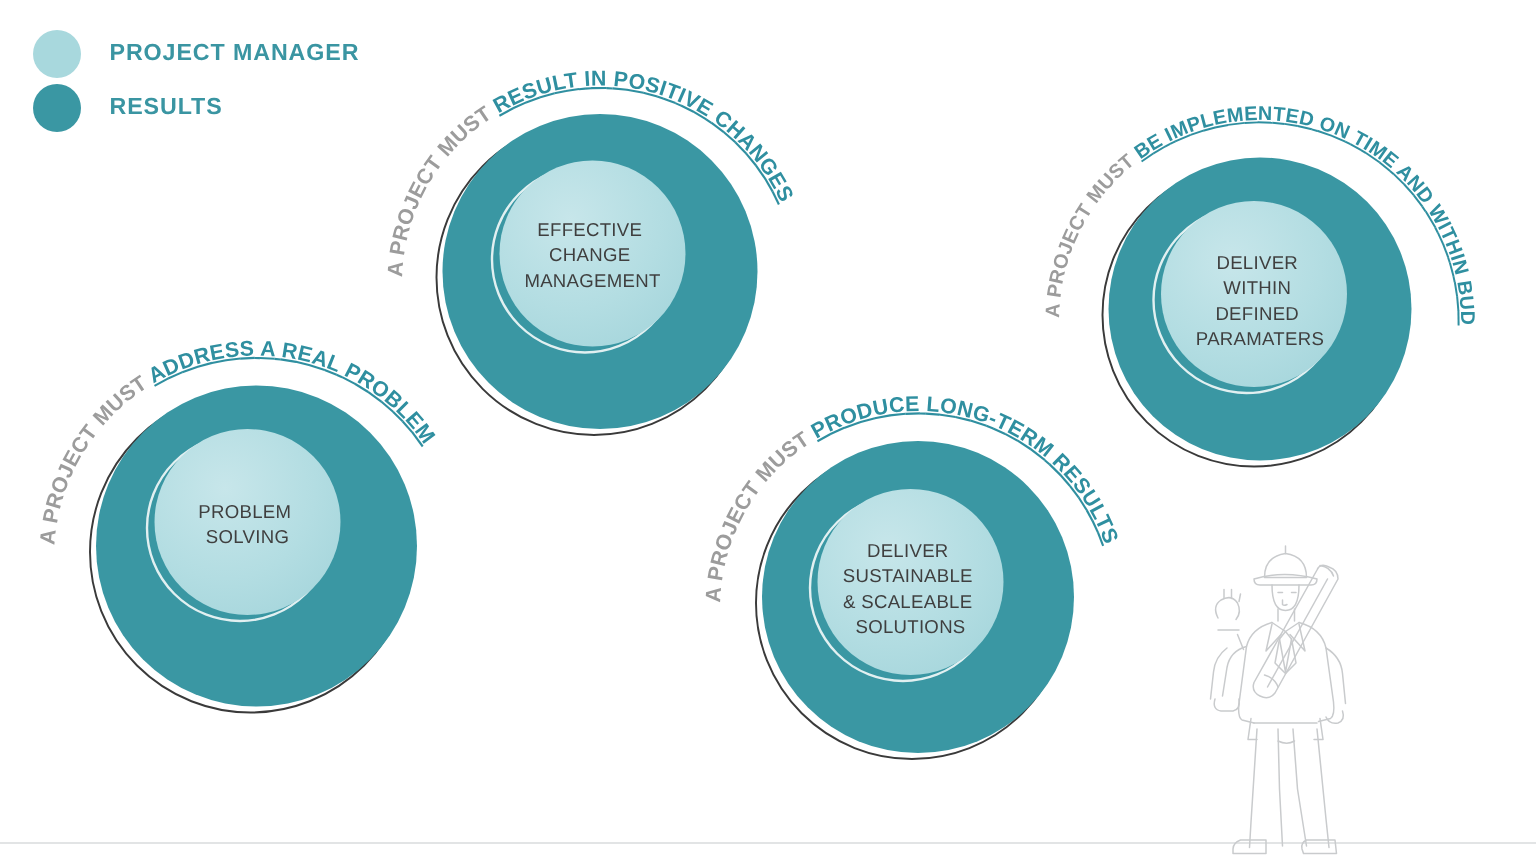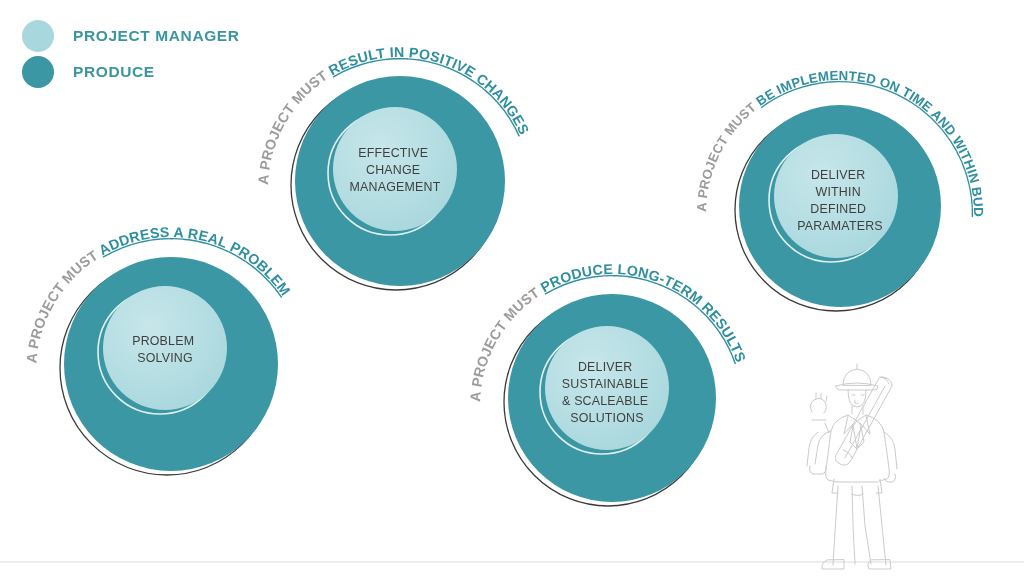--- a/index.html
+++ b/index.html
@@ -36,21 +36,21 @@
 
 <div id="stage">
 
   <div class="legend">
     <div class="legend-row" style="left:22px;top:20px;">
       <span class="legend-dot" style="width:32px;height:32px;background:#a8d8dd;"></span>
       <span class="legend-label">PROJECT MANAGER</span>
     </div>
     <div class="legend-row" style="left:22px;top:56px;">
       <span class="legend-dot" style="width:32px;height:32px;background:#3a97a3;"></span>
-      <span class="legend-label">PRODUCE</span>
+      <span class="legend-label">RESULTS</span>
     </div>
   </div>
 
   <svg class="layer" viewBox="0 0 1024 577">
     <defs>
 
       <path id="arcP1" d="M 36,372 A 135,135 0 0 1 306,372" fill="none"></path>
       <path id="arcP2" d="M 268,189 A 132,132 0 0 1 532,189" fill="none"></path>
       <path id="arcP3" d="M 480,406 A 132,132 0 0 1 744,406" fill="none"></path>
       <path id="arcP4" d="M 706,214 A 134,134 0 0 1 974,214" fill="none"></path>

